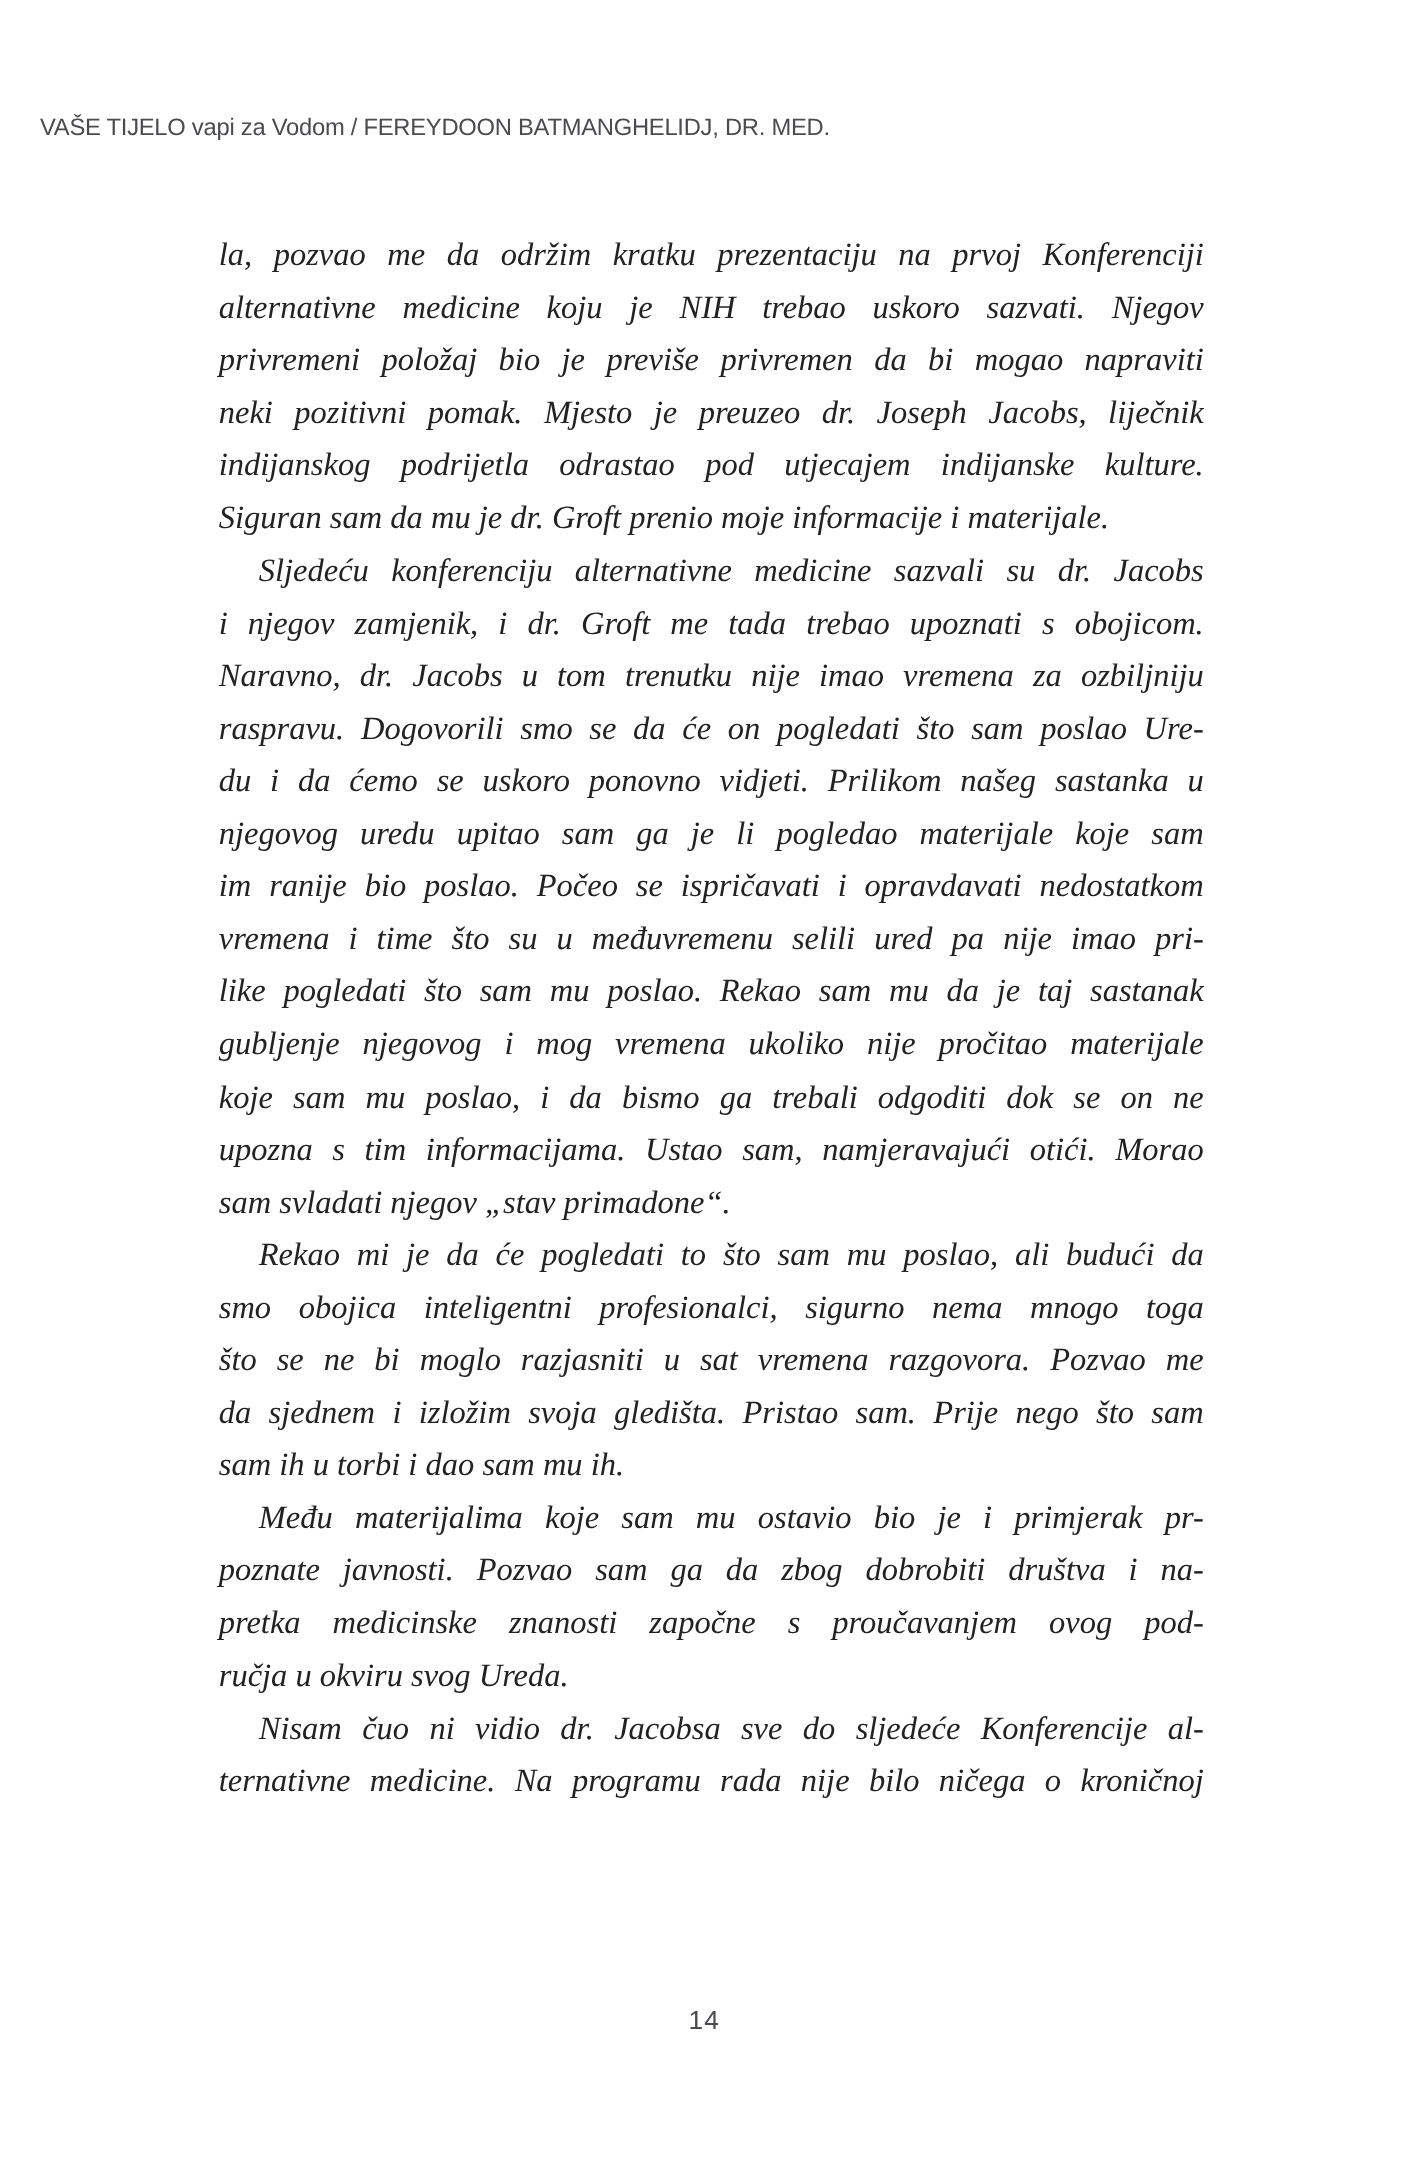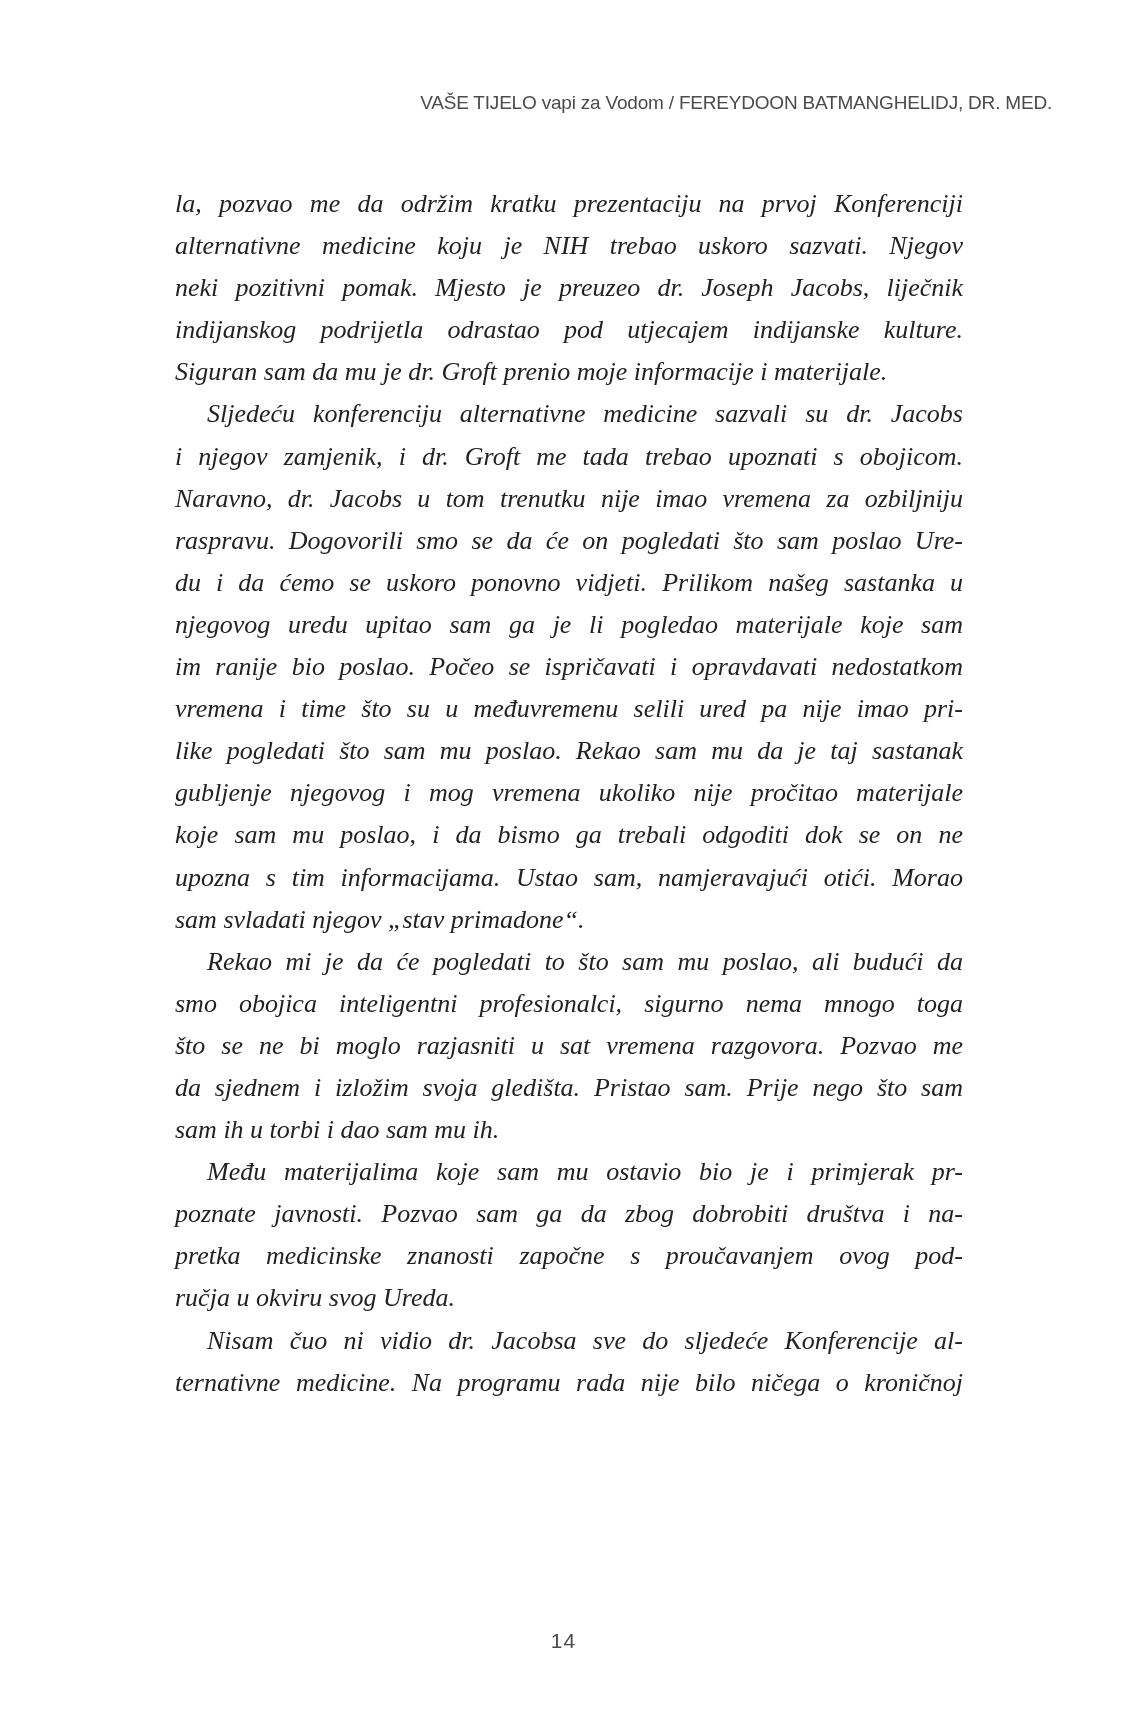--- a/index.html
+++ b/index.html
@@ -18,25 +18,26 @@
       left: 0; top: 0;
       width: 1127px;
       height: 1726px;
       background: #ffffff;
     }
     .running-header {
       position: absolute;
       top: 92px;
       left: 0;
       width: 1052px;
-      text-align: right;
+      text-align: left;
       font-family: "Liberation Sans", "DejaVu Sans", sans-serif;
       font-size: 19px;
       color: #4a4a4f;
       letter-spacing: -0.2px;
+      padding-left: 32px;
     }
     .body-text {
       position: absolute;
       left: 175px;
       top: 183px;
       width: 788px;
       font-family: "Liberation Serif", "DejaVu Serif", serif;
       font-size: 26px;
       color: #222222;
     }
@@ -59,32 +60,32 @@
     .page-number {
       position: absolute;
       top: 1605px;
       left: 0;
       width: 1127px;
       text-align: center;
       font-family: "Liberation Sans", "DejaVu Sans", sans-serif;
       font-size: 21px;
       color: #4a4a4f;
       letter-spacing: 1px;
-      margin-top: 24px;
     }
   </style>
 </head>
 <body>
 
 <div class="page">
   <div class="running-header">VAŠE TIJELO vapi za Vodom / FEREYDOON BATMANGHELIDJ, DR. MED.</div>
 
   <div class="body-text" id="body-text">
       <span class="line">la, pozvao me da održim kratku prezentaciju na prvoj Konferenciji</span>
       <span class="line">alternativne medicine koju je NIH trebao uskoro sazvati. Njegov</span>
+      <span class="line">privremeni položaj bio je previše privremen da bi mogao napraviti</span>
       <span class="line">neki pozitivni pomak. Mjesto je preuzeo dr. Joseph Jacobs, liječnik</span>
       <span class="line">indijanskog podrijetla odrastao pod utjecajem indijanske kulture.</span>
       <span class="line last">Siguran sam da mu je dr. Groft prenio moje informacije i materijale.</span>
       <span class="line indent">Sljedeću konferenciju alternativne medicine sazvali su dr. Jacobs</span>
       <span class="line">i njegov zamjenik, i dr. Groft me tada trebao upoznati s obojicom.</span>
       <span class="line">Naravno, dr. Jacobs u tom trenutku nije imao vremena za ozbiljniju</span>
       <span class="line">raspravu. Dogovorili smo se da će on pogledati što sam poslao Ure-</span>
       <span class="line">du i da ćemo se uskoro ponovno vidjeti. Prilikom našeg sastanka u</span>
       <span class="line">njegovog uredu upitao sam ga je li pogledao materijale koje sam</span>
       <span class="line">im ranije bio poslao. Počeo se ispričavati i opravdavati nedostatkom</span>

